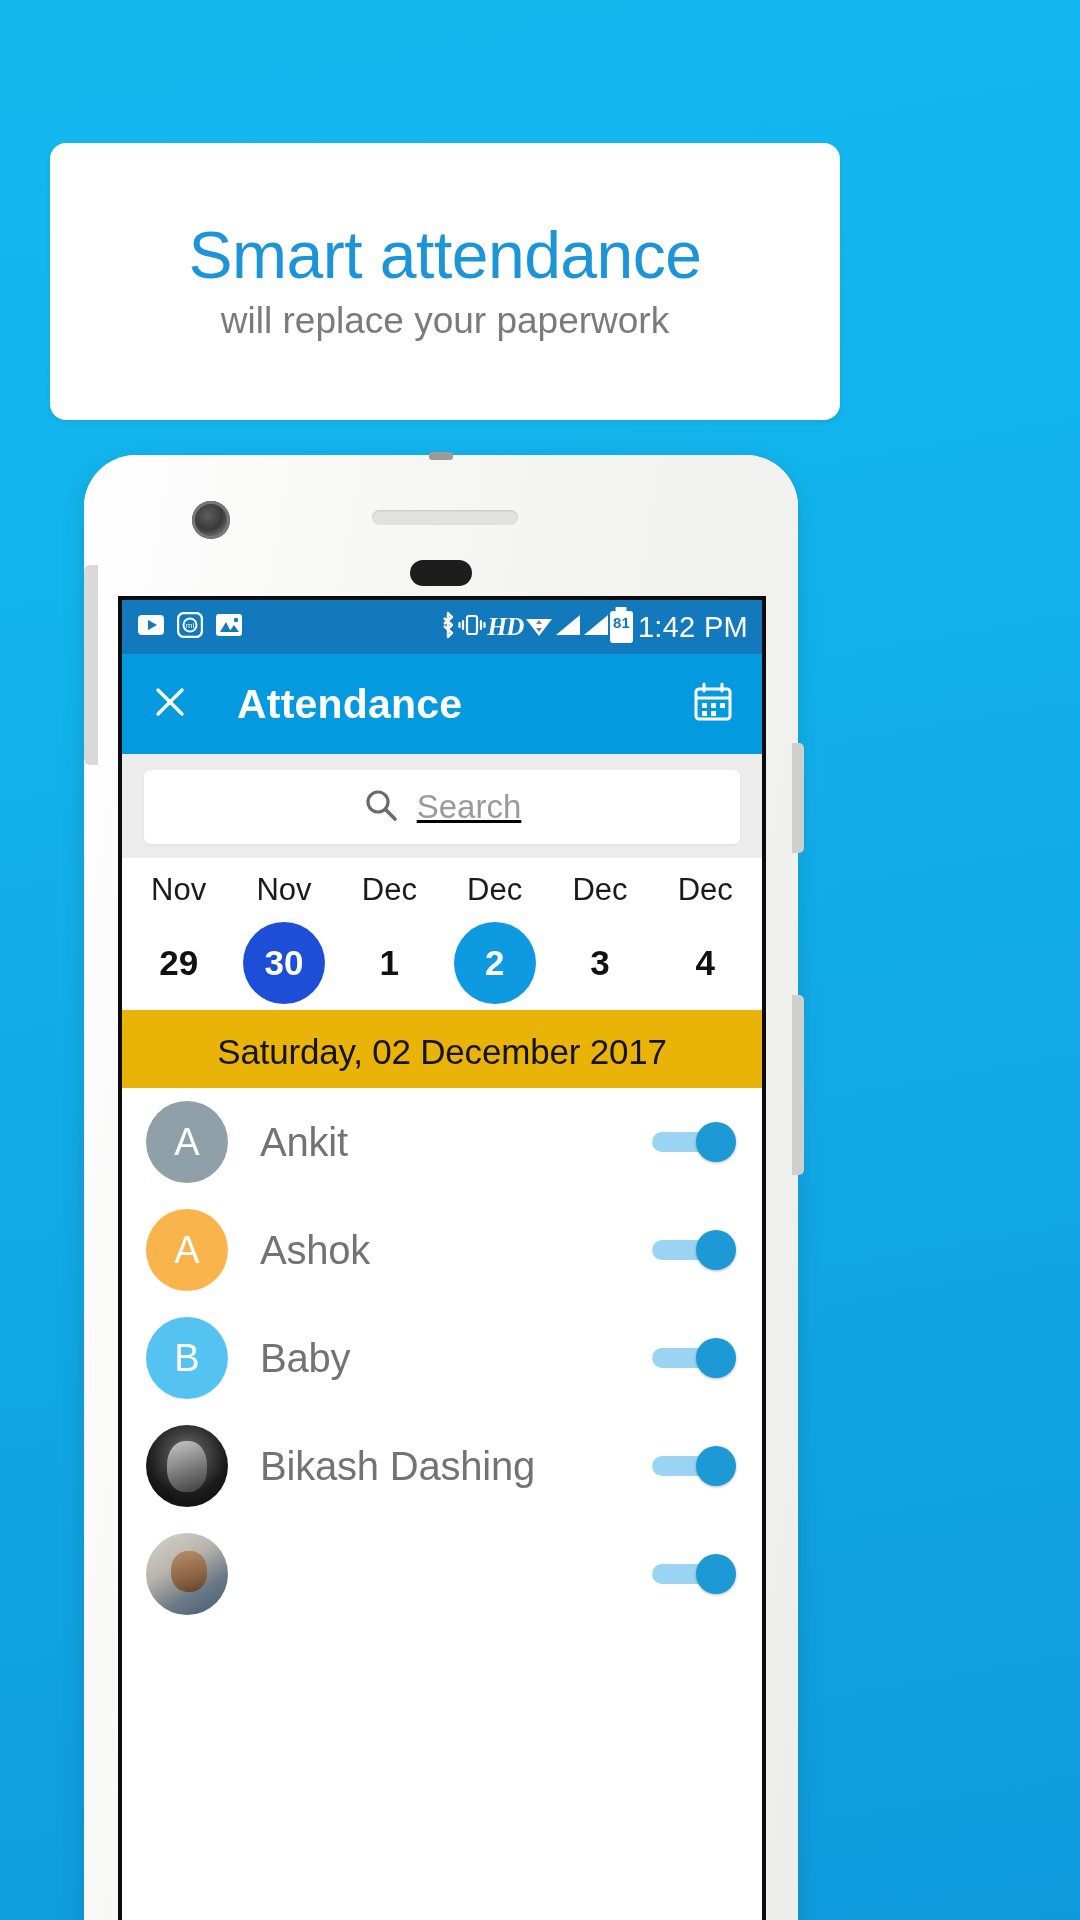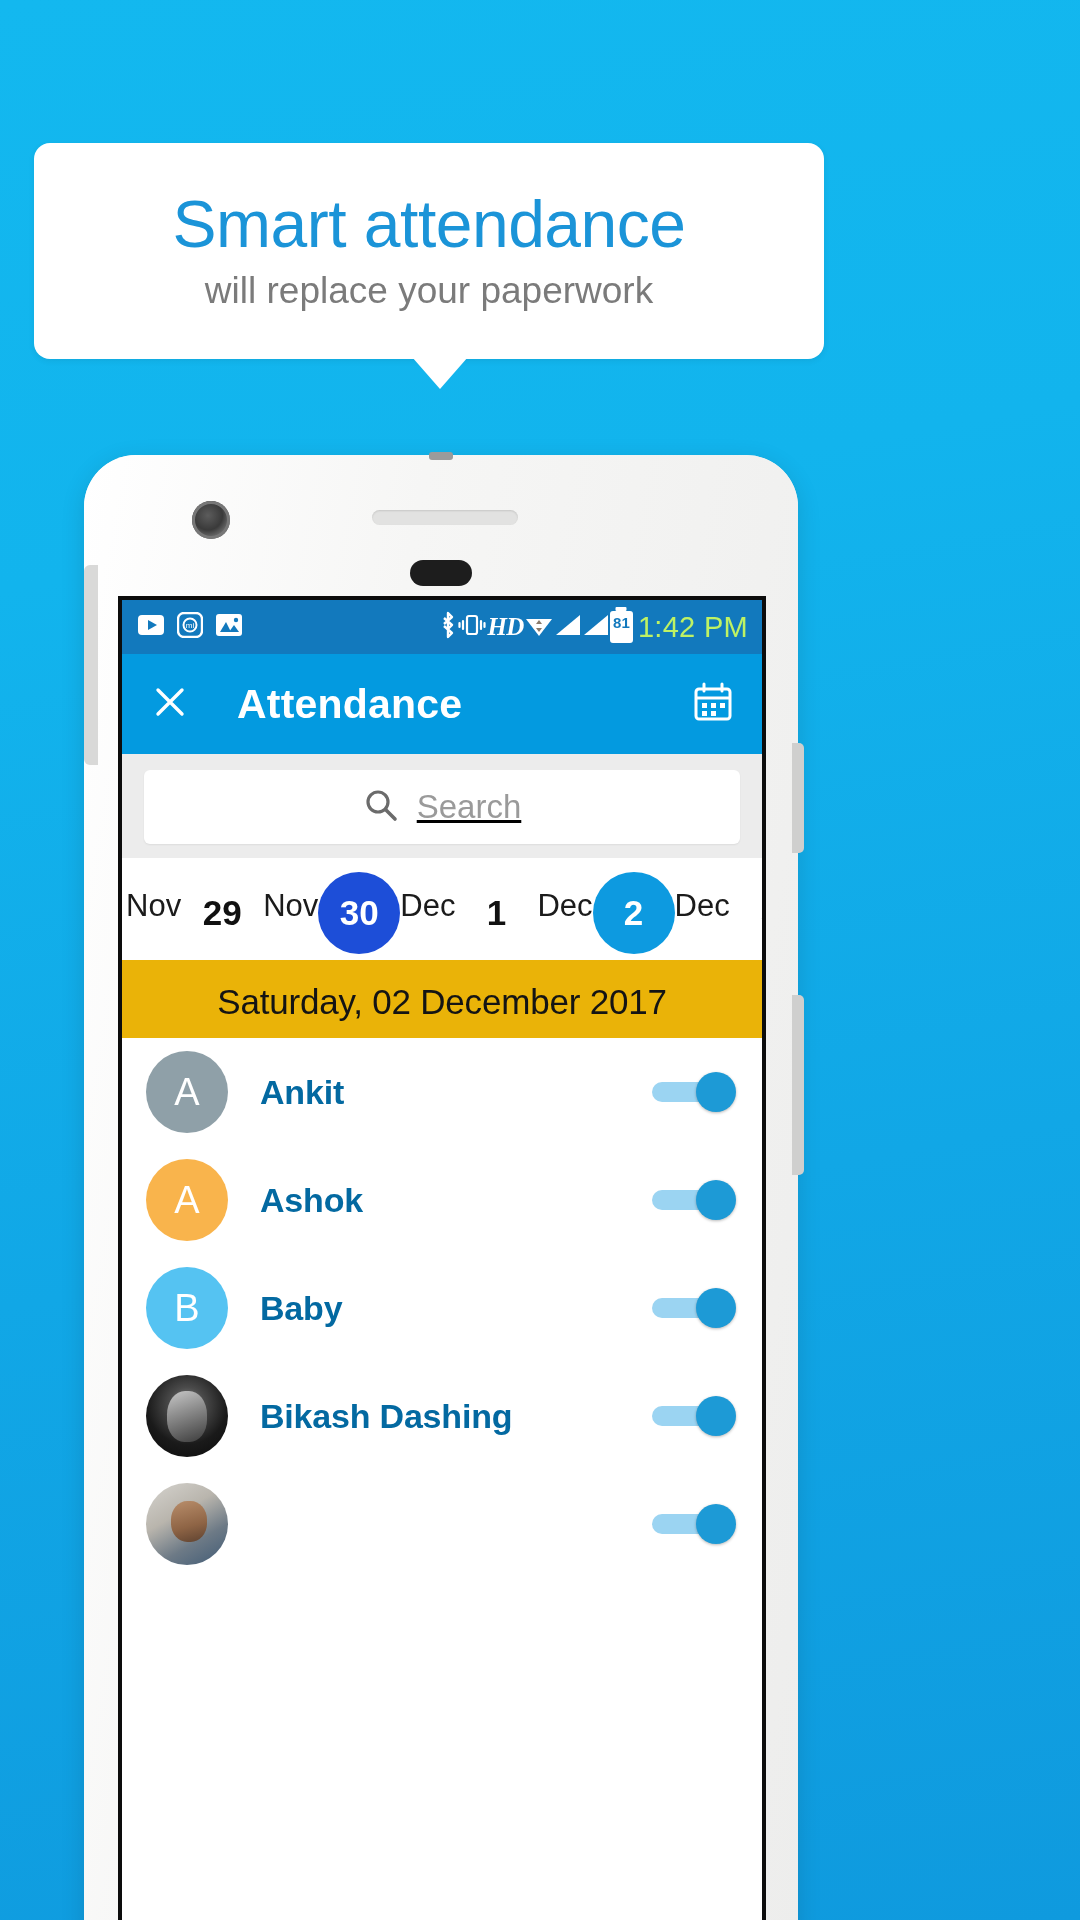--- a/index.html
+++ b/index.html
@@ -11,24 +11,24 @@
     height: 1920px;
     font-family: "Liberation Sans", sans-serif;
     overflow: hidden;
     position: relative;
     background: linear-gradient(170deg, #13b8ef 0%, #12b4ed 28%, #11a7e6 62%, #0f9ade 100%);
   }
 
   
   .promo-bubble {
     position: absolute;
-    left: 34px;
+    left: 50px;
     top: 143px;
     width: 790px;
-    height: 216px;
+    height: 277px;
     background: #ffffff;
     border-radius: 16px;
     box-shadow: 0 2px 6px rgba(0,0,0,0.07);
     display: flex;
     flex-direction: column;
     align-items: center;
     justify-content: center;
   }
   .promo-title {
     color: #1b94d8;
@@ -171,21 +171,21 @@
     align-items: center;
     gap: 13px;
   }
   .sb-right {
     margin-left: auto;
     display: flex;
     align-items: center;
   }
   .sb-ico { display: block; }
   .sb-time {
-    color: #bef264;
+    color: #ffffff;
     font-size: 29px;
     font-weight: 400;
     letter-spacing: 0.3px;
     margin-left: 5px;
     white-space: nowrap;
   }
   .sb-hd {
     color: #ffffff;
     font-size: 25px;
     font-style: italic;
@@ -283,21 +283,21 @@
 
   
   .datestrip {
     display: flex;
     padding: 14px 4px 6px 4px;
     background: #ffffff;
   }
   .date-cell {
     flex: 1;
     display: flex;
-    flex-direction: row;
+    flex-direction: column;
     align-items: center;
     cursor: pointer;
     justify-content: space-between;
   }
   .date-mon {
     font-size: 31px;
     color: #1b1b1b;
     font-weight: 400;
     margin-bottom: 14px;
   }
@@ -351,23 +351,23 @@
     align-items: center;
     justify-content: center;
     color: #ffffff;
     font-size: 38px;
     font-weight: 400;
     overflow: hidden;
     position: relative;
   }
   .person-name {
     margin-left: 32px;
-    font-size: 34px;
-    color: #0369a1;
-    font-weight: 700;
+    font-size: 40px;
+    color: #737373;
+    font-weight: 400;
     letter-spacing: -0.2px;
   }
   .toggle {
     margin-left: auto;
     width: 84px;
     height: 40px;
     position: relative;
     flex: none;
     cursor: pointer;
   }

